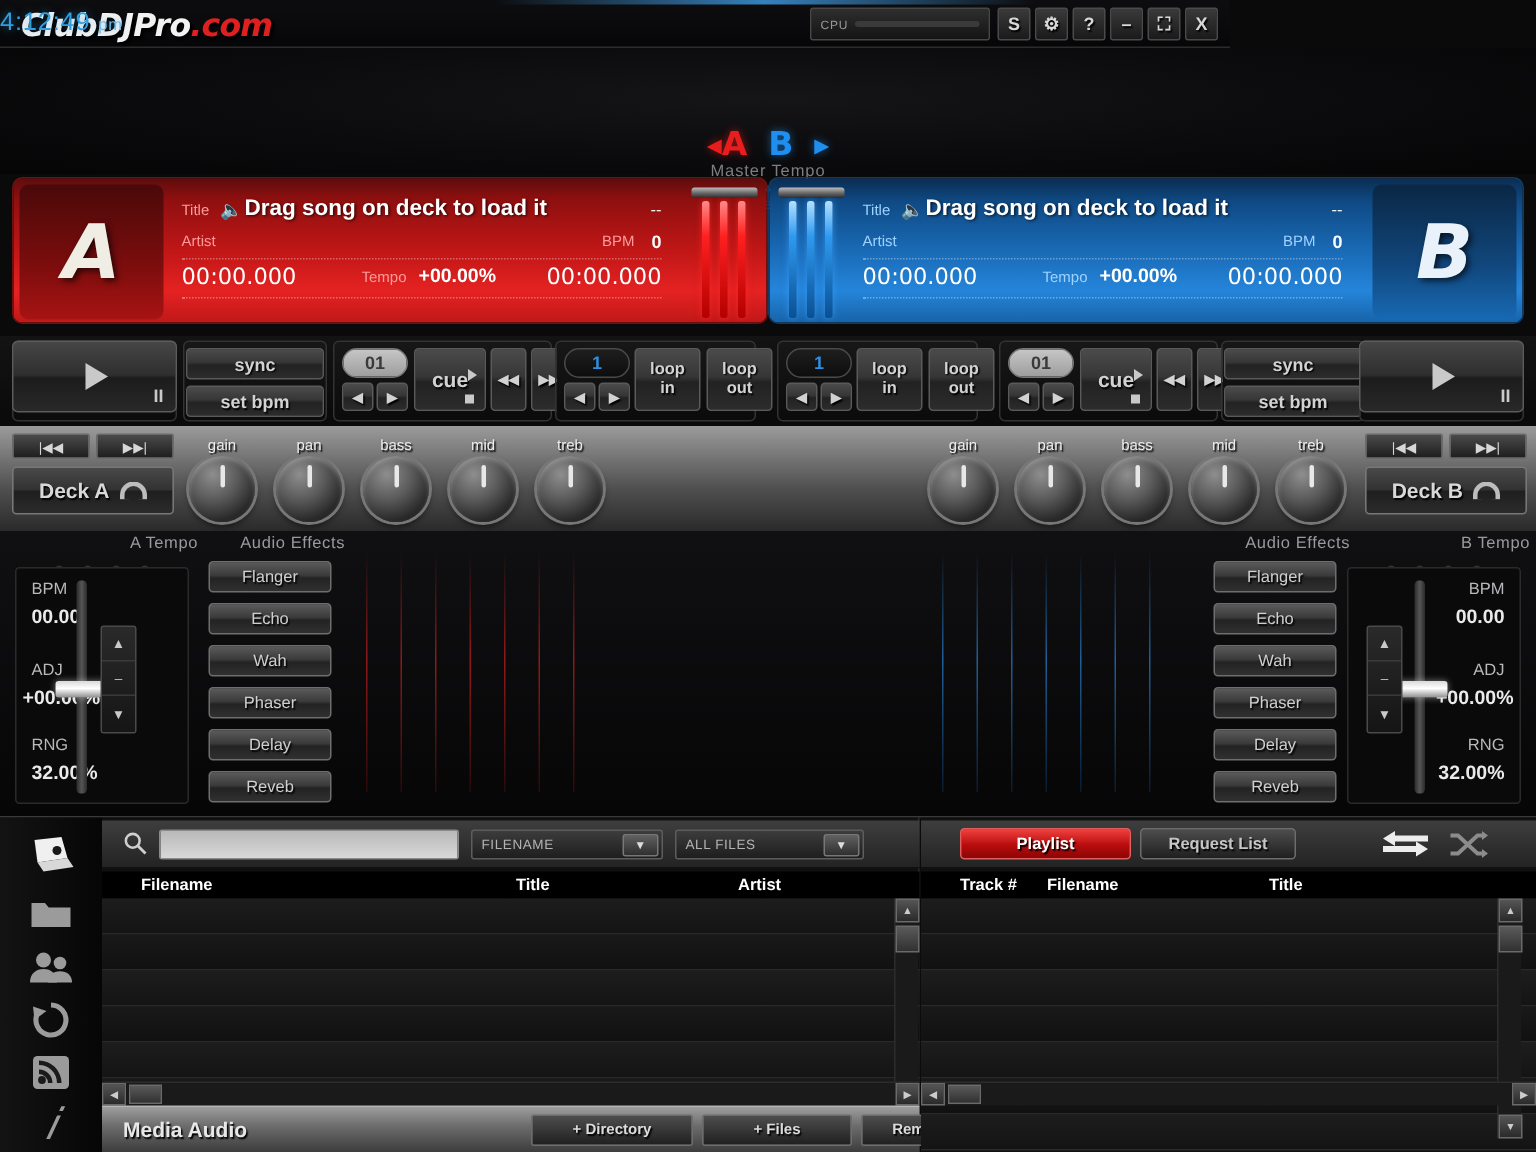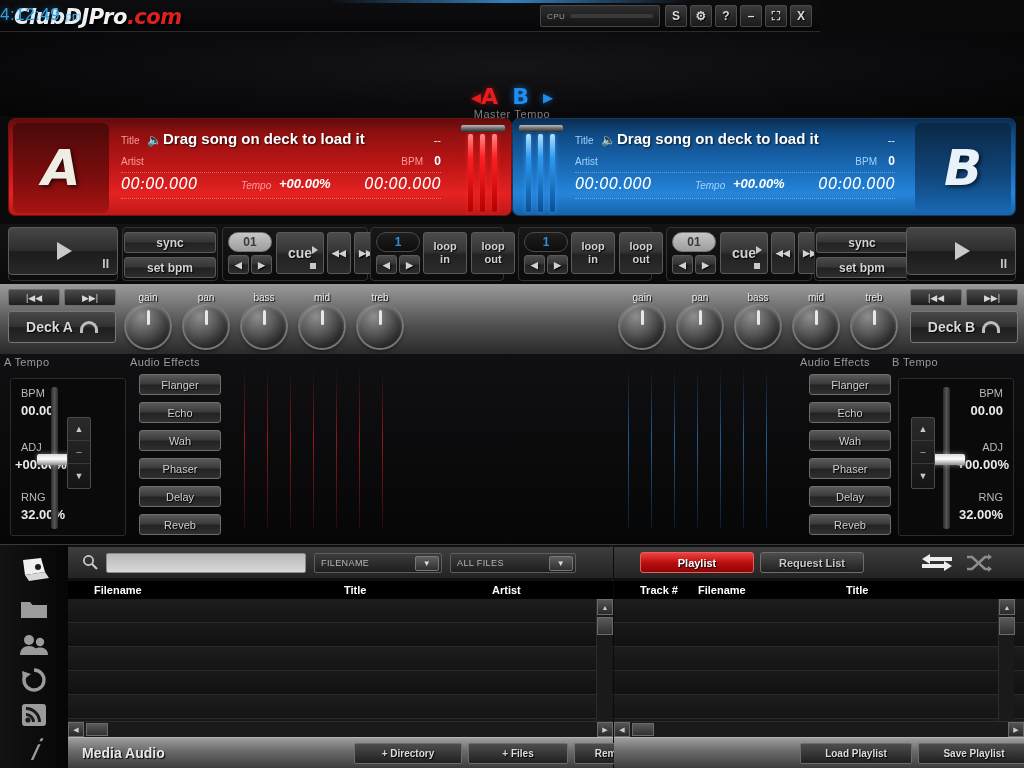--- a/index.html
+++ b/index.html
@@ -118,21 +118,21 @@
   .txt-title{ position:absolute; left:42px; top:1px; font-size:15px; font-weight:bold; color:#fff;
     text-shadow:1px 1px 2px rgba(0,0,0,.7); white-space:nowrap;}
   .txt-dur{ position:absolute; right:0; top:5px; font-size:11px; color:#f3f3f3; }
   .row-artist{ position:relative; height:20px;
     border-bottom:1px dotted rgba(255,255,255,.35); }
   .lbl-artist{ font-size:10px; position:absolute; left:0; top:3px; }
   .lbl-bpm{ position:absolute; right:18px; top:3px; font-size:10px; }
   .deckA .lbl-bpm{color:#ff9a9a;} .deckB .lbl-bpm{color:#9ed2ff;}
   .val-bpm{ position:absolute; right:0; top:1px; font-size:12px; font-weight:bold; color:#fff; }
   .row-time{ position:relative; height:26px; padding-top:3px;
-    border-bottom:1px dotted rgba(255,255,255,.35);font-style:italic; }
+    border-bottom:1px dotted rgba(255,255,255,.35); }
   .t-left{ position:absolute; left:0; top:2px; font-size:15px; color:#fff; font-family:"DejaVu Sans",sans-serif;}
   .t-right{ position:absolute; right:0; top:2px; font-size:15px; color:#fff; font-family:"DejaVu Sans",sans-serif;}
   .lbl-tempo{ position:absolute; left:120px; top:7px; font-size:10px; }
   .val-tempo{ position:absolute; left:158px; top:3px; font-size:13px; font-weight:bold; color:#fff; }
   .vu{ position:absolute; top:6px; width:44px; height:88px; }
   .deckA .vu{ right:6px; } .deckB .vu{ left:6px; }
   .vu-cap{ position:absolute; left:0; top:0; width:44px; height:7px; border-radius:2px;
     background:linear-gradient(to bottom,#bdbdbd,#6d6d6d,#2a2a2a); }
   .vu-bar{ position:absolute; top:9px; width:5px; height:78px; border-radius:2px; }
   .deckA .vu-bar{ background:linear-gradient(to bottom,#ff8a8a,#ff2020 30%,#b30000); box-shadow:0 0 5px rgba(255,40,40,.7);}
@@ -217,21 +217,21 @@
   .mixbtns{ position:absolute; left:14px; top:42px; width:172px; height:22px;
     display:flex; gap:3px; }
   .mixbtn{ height:22px; background:linear-gradient(to bottom,#474747,#1d1d1d);
     border:1px solid #6b6b6b; border-radius:2px; color:#cfcfcf; font-size:10px;
     display:flex; align-items:center; justify-content:center; }
   .mixbtn.w{ width:26px; } .mixbtn.mixlbl{ flex:1; font-size:12px; font-weight:bold; }
 
   
   .midsec{ position:absolute; left:0; top:354px; width:1024px; height:190px;
     background:linear-gradient(to bottom,#101012,#060607); }
-  .panel-title{ font-size:11px; color:#9a9a9e; text-align:left; letter-spacing:.4px; }
+  .panel-title{ font-size:11px; color:#9a9a9e; text-align:right; letter-spacing:.4px; }
 
   .tempobox{ position:absolute; top:2px; width:128px; height:186px; }
   .tempo-leds{ text-align:center; margin-top:3px; }
   .tempo-inner{ position:absolute; left:6px; top:22px; width:116px; height:158px;
     background:#0a0a0a; border:1px solid #2a2a2a; border-radius:3px; }
   .tl{ position:absolute; font-size:11px; color:#b9b9bd; }
   .tv{ position:absolute; font-size:13px; color:#eaeaea; font-weight:bold; }
   .slidertrack{ position:absolute; width:7px; height:142px; top:8px;
     background:linear-gradient(to right,#2b2b2b,#555,#2b2b2b); border-radius:3px; }
   .sliderknob{ position:absolute; width:36px; height:11px; border-radius:2px;
@@ -847,18 +847,14 @@
     <div class="vscroll" style="right:10px;">
       <div class="vs-up">▲</div>
       <div class="vs-thumb"></div>
       <div class="vs-dn">▼</div>
     </div>
     <div class="hscroll" style="width:410px;">
       <div class="hs-l">◀</div>
       <div class="hs-thumb"></div>
       <div class="hs-r">▶</div>
     </div>
-    <div class="plfoot">
-      <div class="fbtn" style="left:186px; width:112px;">Load Playlist</div>
-      <div class="fbtn" style="left:304px; width:112px;">Save Playlist</div>
-    </div>
   </div>
 </div>
 
 </body></html>

